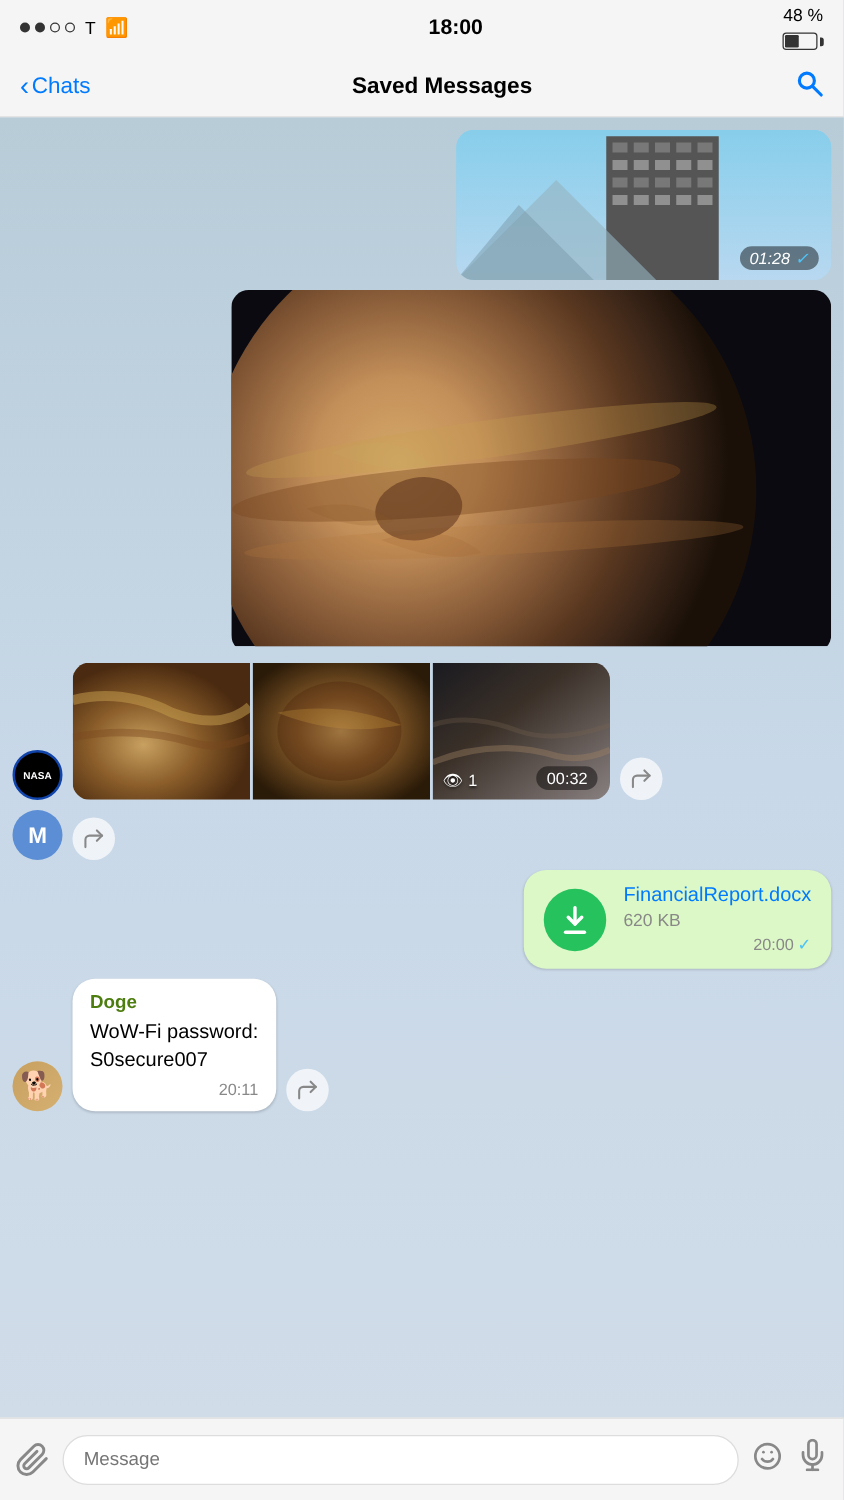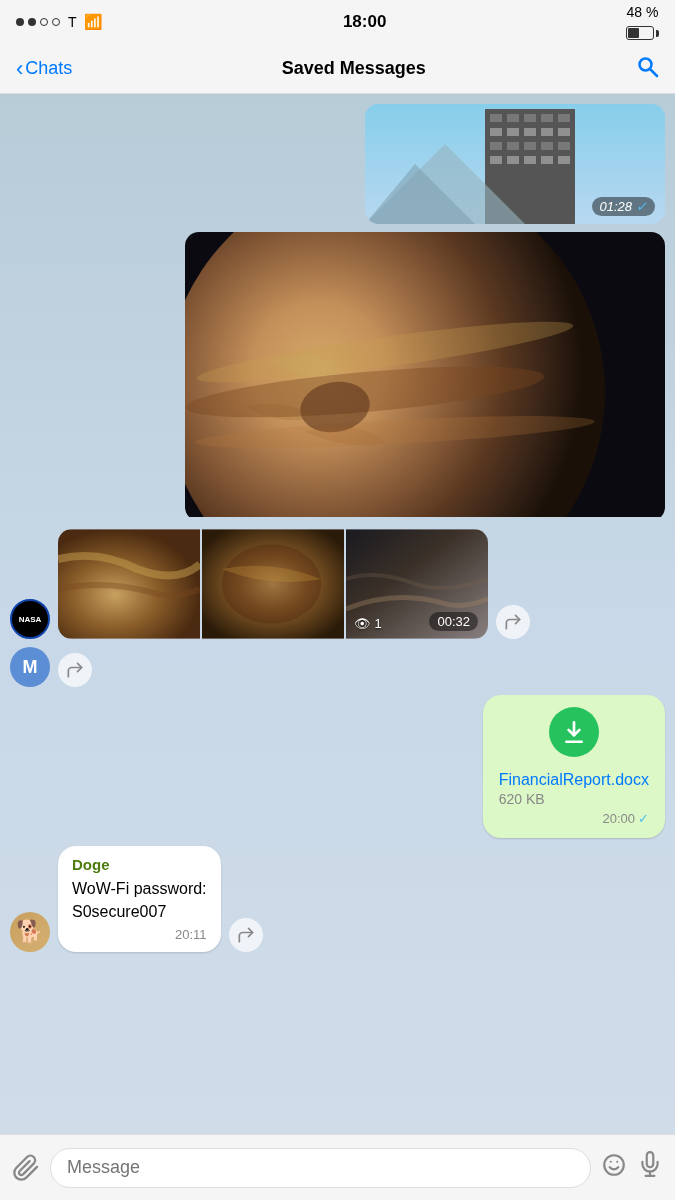--- a/index.html
+++ b/index.html
@@ -150,21 +150,20 @@
     }
 
     
     .file-bubble {
       background: #dcf8c6;
       border-radius: 18px;
       padding: 12px 16px;
       display: flex; align-items: center; gap: 14px;
       max-width: 380px;
       box-shadow: 0 1px 2px rgba(0,0,0,0.15);
-      flex-direction: column;
     }
     .file-icon {
       width: 50px; height: 50px; border-radius: 50%;
       background: #25c25e;
       display: flex; align-items: center; justify-content: center;
       font-size: 24px; color: #fff; flex-shrink: 0;
     }
     .file-info { flex: 1; }
     .file-name { font-size: 16px; color: #007aff; font-weight: 500; }
     .file-size { font-size: 14px; color: #888; margin-top: 2px; }
@@ -183,21 +182,21 @@
     .toolbar-btn {
       color: #888; font-size: 26px; cursor: pointer;
       flex-shrink: 0; display: flex; align-items: center;
     }
     .msg-input {
       flex: 1;
       height: 40px;
       border: 1px solid #ddd;
       border-radius: 20px;
       padding: 0 16px;
-      font-size: 18px;
+      font-size: 15px;
       color: #701a75;
       background: #fff;
       outline: none;
     }
     .mic-btn { color: #888; font-size: 26px; cursor: pointer; flex-shrink: 0; }
     .clock-btn { color: #888; font-size: 22px; cursor: pointer; flex-shrink: 0; }
     .building-img {
       width: 300px; height: 120px;
       background: linear-gradient(180deg, #87ceeb 0%, #b0d4e8 100%);
       position: relative; overflow: hidden;

